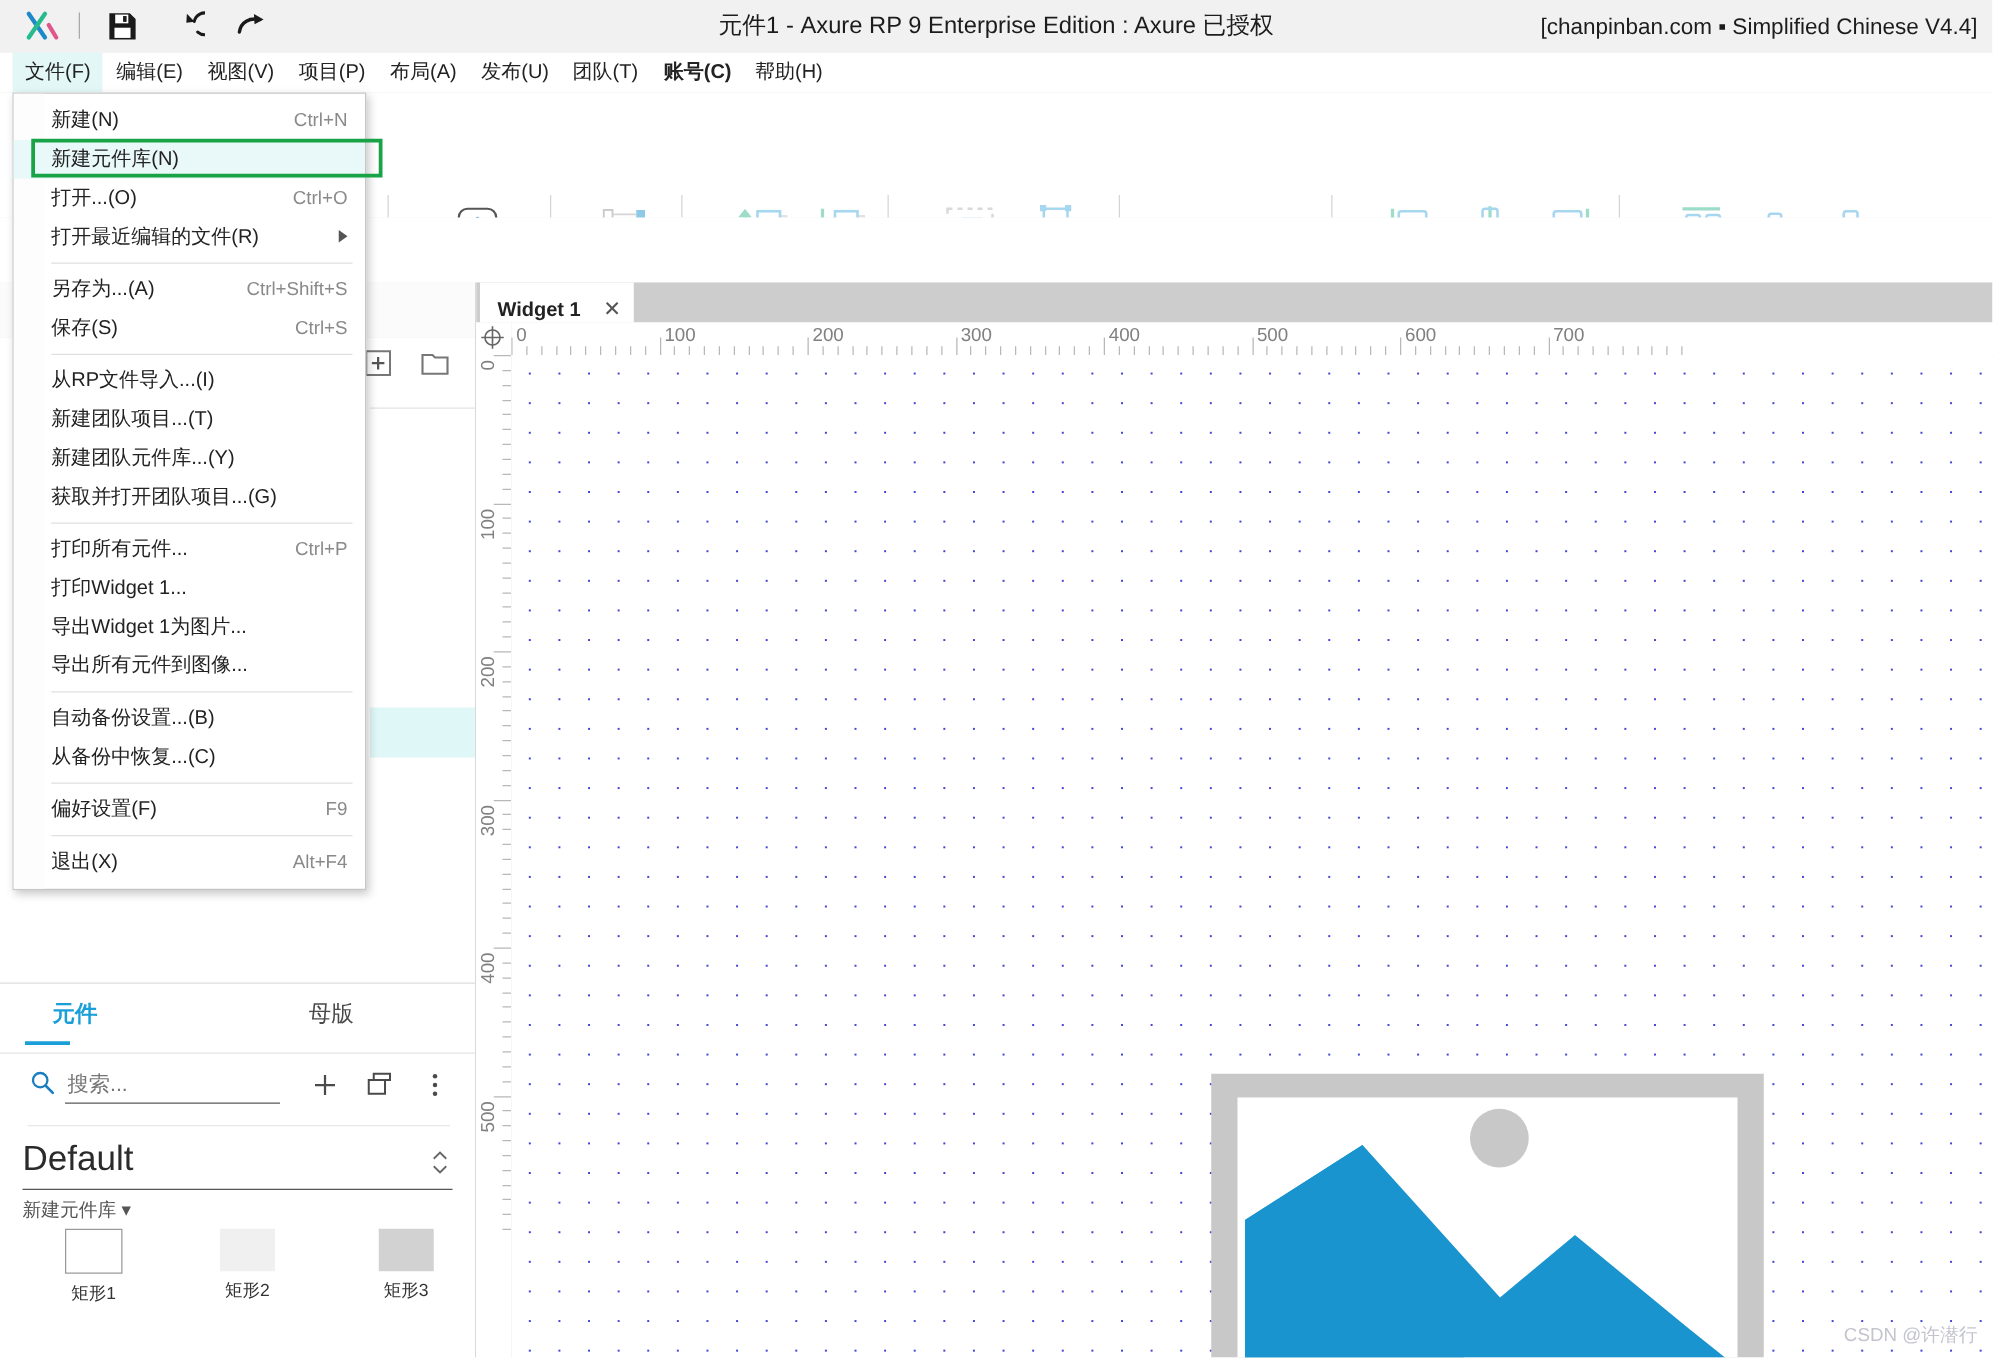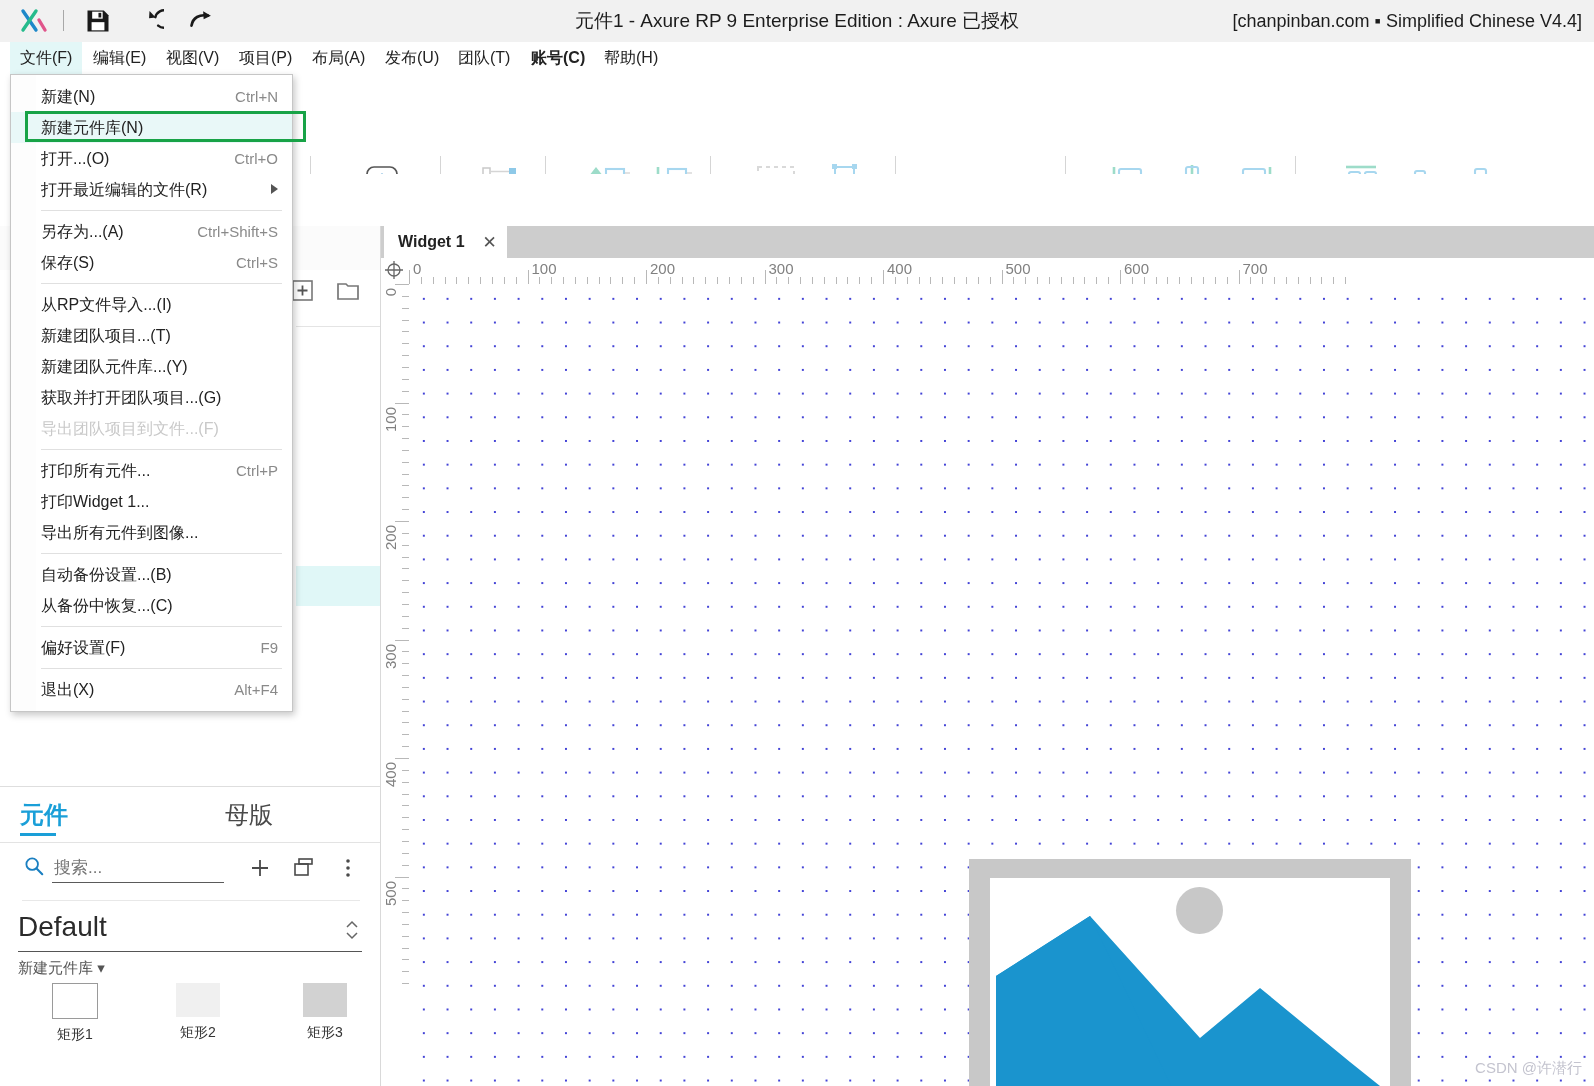--- a/index.html
+++ b/index.html
@@ -88,21 +88,21 @@
   .pages-head{position:absolute;left:0;top:0;width:380px;height:44px;
     background:#fbfbfb;border-bottom:1px solid #e6e6e6;}
   .pages-tools{position:absolute;left:0;top:44px;width:380px;height:42px;background:#fff;}
   .pg-ico{position:absolute;top:8px;width:26px;height:26px;cursor:pointer;}
   .pages-divider{position:absolute;left:296px;top:100px;width:84px;height:1px;background:#e4e4e4;}
   .page-row{position:absolute;left:296px;top:340px;width:84px;height:40px;background:#e0f7f7;}
 
   
   .lib{position:absolute;left:0;top:560px;width:380px;height:300px;border-top:1px solid #dedede;background:#fff;}
   .lib-tabs{position:absolute;left:0;top:0;width:380px;height:55px;border-bottom:1px solid #e3e3e3;}
-  .lib-tab{position:absolute;top:12px;font-size:24px;color:#4a4a4a;cursor:pointer;}
+  .lib-tab{position:absolute;top:12px;font-size:18px;color:#4a4a4a;cursor:pointer;margin-left:22px;}
   .lib-tab.sel{color:#1a9fd8;font-weight:bold;}
   .lib-tab-underline{position:absolute;left:20px;top:46px;width:36px;height:3px;background:#1a9fd8;}
   .searchrow{position:absolute;left:0;top:55px;width:380px;height:48px;text-decoration:underline;}
   .search-ico{position:absolute;left:23px;top:13px;width:22px;height:22px;}
   .search-input{
     position:absolute;left:52px;top:12px;width:168px;height:26px;
     border:none;border-bottom:1px solid #5a5a5a;outline:none;background:transparent;
     font-family:"Liberation Sans",sans-serif;font-size:17px;color:#b3b3b3;
   }
   .sr-ico{position:absolute;top:14px;width:24px;height:24px;cursor:pointer;}
@@ -115,21 +115,21 @@
   .widget-grid{position:absolute;left:0;top:196px;width:380px;}
   .wcell{position:absolute;width:110px;text-align:center;}
   .wthumb{width:44px;height:34px;margin:0 auto;}
   .wname{font-size:14px;color:#333;margin-top:7px;}
 
   
   .canvas-wrap{position:absolute;left:381px;top:226px;width:1213px;height:860px;background:#ffffff;}
   .tabbar{position:absolute;left:0;top:0;width:1213px;height:32px;background:#cdcdcd;}
   .doc-tab{
     position:absolute;left:3px;top:0;height:32px;background:#ffffff;
-    display:flex;align-items:center;padding:0 10px 0 14px;font-size:16px;
+    display:flex;align-items:flex-end;padding:0 10px 0 14px;font-size:16px;
     color:#222;font-weight:bold;cursor:pointer;
   }
   .doc-tab .close{margin-left:18px;font-size:17px;color:#555;font-weight:normal;cursor:pointer;}
   .ruler-corner{position:absolute;left:0;top:32px;width:28px;height:26px;background:#fff;border-right:1px solid #d6d6d6;border-bottom:1px solid #d6d6d6;}
   .ruler-h{position:absolute;left:28px;top:32px;width:1185px;height:26px;background:#fff;border-bottom:1px solid #d0d0d0;overflow:hidden;}
   .ruler-v{position:absolute;left:0;top:58px;width:28px;height:802px;background:#fff;border-right:1px solid #d0d0d0;overflow:hidden;}
   .rh-num{position:absolute;top:2px;font-size:15px;color:#808080;}
   .rv-num{position:absolute;left:1px;font-size:15px;color:#808080;
     writing-mode:vertical-rl;transform:rotate(180deg);}
   .rh-tick{position:absolute;bottom:0;width:1px;background:#b8b8b8;}
@@ -758,24 +758,24 @@
       <div class="dd-item"><span>打开...(O)</span><span class="sc">Ctrl+O</span></div>
       <div class="dd-item"><span>打开最近编辑的文件(R)</span><span class="dd-arrow"></span></div>
       <div class="dd-sep"></div>
       <div class="dd-item"><span>另存为...(A)</span><span class="sc">Ctrl+Shift+S</span></div>
       <div class="dd-item"><span>保存(S)</span><span class="sc">Ctrl+S</span></div>
       <div class="dd-sep"></div>
       <div class="dd-item"><span>从RP文件导入...(I)</span></div>
       <div class="dd-item"><span>新建团队项目...(T)</span></div>
       <div class="dd-item"><span>新建团队元件库...(Y)</span></div>
       <div class="dd-item"><span>获取并打开团队项目...(G)</span></div>
-      <div class="dd-item disabled"><span>导出团队项目到文件...(F)</span></div>
       <div class="dd-sep"></div>
       <div class="dd-item"><span>打印所有元件...</span><span class="sc">Ctrl+P</span></div>
       <div class="dd-item"><span>打印Widget 1...</span></div>
+      <div class="dd-item"><span>导出Widget 1为图片...</span></div>
       <div class="dd-item"><span>导出所有元件到图像...</span></div>
       <div class="dd-sep"></div>
       <div class="dd-item"><span>自动备份设置...(B)</span></div>
       <div class="dd-item"><span>从备份中恢复...(C)</span></div>
       <div class="dd-sep"></div>
       <div class="dd-item"><span>偏好设置(F)</span><span class="sc">F9</span></div>
       <div class="dd-sep"></div>
       <div class="dd-item"><span>退出(X)</span><span class="sc">Alt+F4</span></div>
     </div>
 

